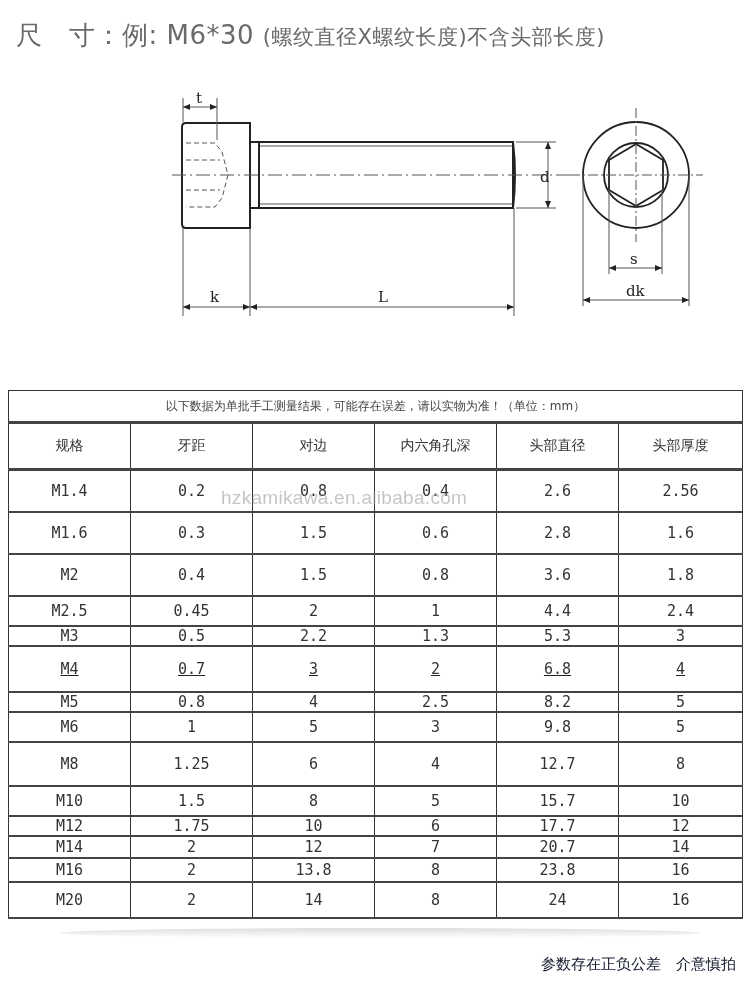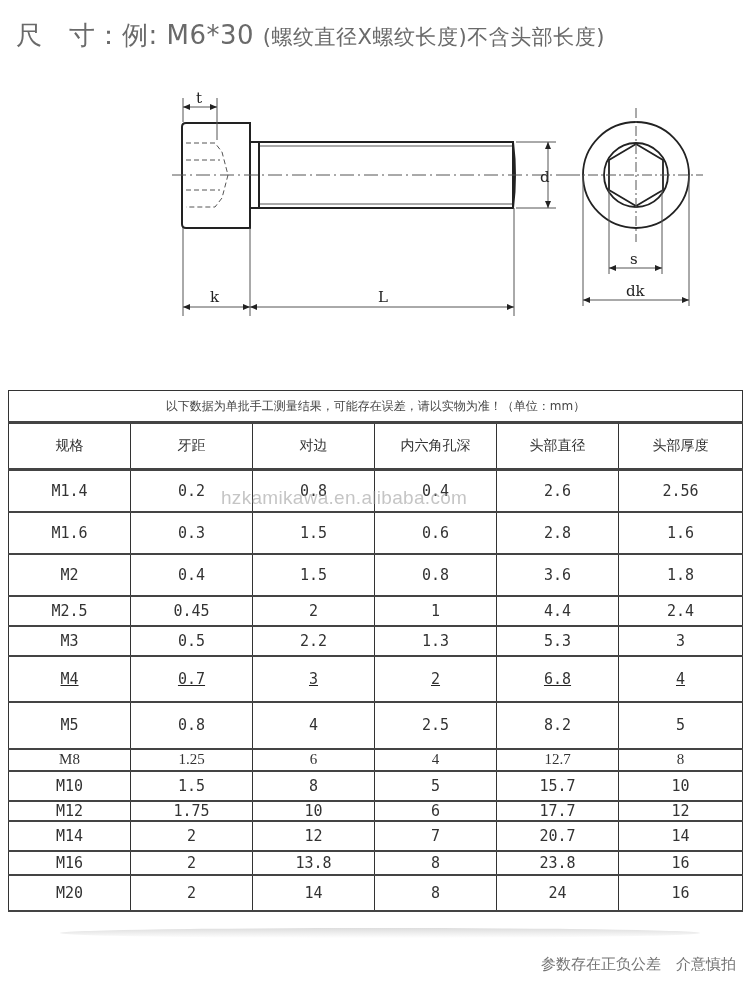--- a/index.html
+++ b/index.html
@@ -10,21 +10,21 @@
   .diagram { position:absolute; left:0; top:80px; width:750px; height:260px; }
   .tbl-wrap { position:absolute; left:8px; top:390px; width:734px; }
   table { border-collapse:collapse; width:734px; table-layout:fixed; font-family:"DejaVu Sans Mono", monospace; }
   td, th { border:1.5px solid #333; text-align:center; color:#333; padding:0; }
   .cap { height:30px; font-size:12px; font-family:"DejaVu Sans", sans-serif; color:#444; border-bottom:3px solid #444; }
   th { height:44px; font-size:14px; font-weight:normal; font-family:"DejaVu Sans", sans-serif; color:#333; border-bottom:3px solid #444; }
   td.v { font-size:15px; }
   tr.r td { border-bottom:2.5px solid #444; }
   .watermark { position:absolute; left:221px; top:487px; font-size:19px; color:rgba(150,150,150,0.55); font-family:"Liberation Sans", sans-serif; letter-spacing:0.3px; }
   .shadow { position:absolute; left:60px; top:928px; width:640px; height:10px; background:linear-gradient(#ddd,#fff); border-radius:50%; }
-  .note { position:absolute; right:14px; top:955px; font-size:15px; color:#737373; white-space:nowrap; }
+  .note { position:absolute; right:14px; top:955px; font-size:15px; color:#0f172a; white-space:nowrap; }
 </style>
 </head>
 <body>
 
 <div class="title">
   <span>尺　寸：例: M6*30</span>
   <span class="sub">(螺纹直径X螺纹长度)不含头部长度)</span>
 </div>
 
 <svg class="diagram" viewBox="0 80 750 260" xmlns="http://www.w3.org/2000/svg">
@@ -153,45 +153,53 @@
           <td class="v">1.8</td>
         </tr>
         <tr class="r" style="height: 30px;">
           <td class="v">M2.5</td>
           <td class="v">0.45</td>
           <td class="v">2</td>
           <td class="v">1</td>
           <td class="v">4.4</td>
           <td class="v">2.4</td>
         </tr>
-        <tr class="r" style="height: 30px;">
+        <tr class="r" style="height: 20px;">
           <td class="v">M3</td>
           <td class="v">0.5</td>
           <td class="v">2.2</td>
           <td class="v">1.3</td>
           <td class="v">5.3</td>
           <td class="v">3</td>
         </tr>
         <tr class="r" style="height: 46px; text-decoration: underline;">
           <td class="v">M4</td>
           <td class="v">0.7</td>
           <td class="v">3</td>
           <td class="v">2</td>
           <td class="v">6.8</td>
           <td class="v">4</td>
         </tr>
-        <tr class="r" style="height: 47px;">
+        <tr class="r" style="height: 20px;">
           <td class="v">M5</td>
           <td class="v">0.8</td>
           <td class="v">4</td>
           <td class="v">2.5</td>
           <td class="v">8.2</td>
           <td class="v">5</td>
         </tr>
-        <tr class="r" style="height: 22px; font-family: Liberation Serif, serif;">
+        <tr class="r" style="height: 30px;">
+          <td class="v">M6</td>
+          <td class="v">1</td>
+          <td class="v">5</td>
+          <td class="v">3</td>
+          <td class="v">9.8</td>
+          <td class="v">5</td>
+        </tr>
+        <tr class="r" style="height: 44px;">
           <td class="v">M8</td>
           <td class="v">1.25</td>
           <td class="v">6</td>
           <td class="v">4</td>
           <td class="v">12.7</td>
           <td class="v">8</td>
         </tr>
         <tr class="r" style="height: 30px;">
           <td class="v">M10</td>
           <td class="v">1.5</td>
@@ -201,21 +209,21 @@
           <td class="v">10</td>
         </tr>
         <tr class="r" style="height: 18px;">
           <td class="v">M12</td>
           <td class="v">1.75</td>
           <td class="v">10</td>
           <td class="v">6</td>
           <td class="v">17.7</td>
           <td class="v">12</td>
         </tr>
-        <tr class="r" style="height: 30px;">
+        <tr class="r" style="height: 22px;">
           <td class="v">M14</td>
           <td class="v">2</td>
           <td class="v">12</td>
           <td class="v">7</td>
           <td class="v">20.7</td>
           <td class="v">14</td>
         </tr>
         <tr class="r" style="height: 24px;">
           <td class="v">M16</td>
           <td class="v">2</td>

